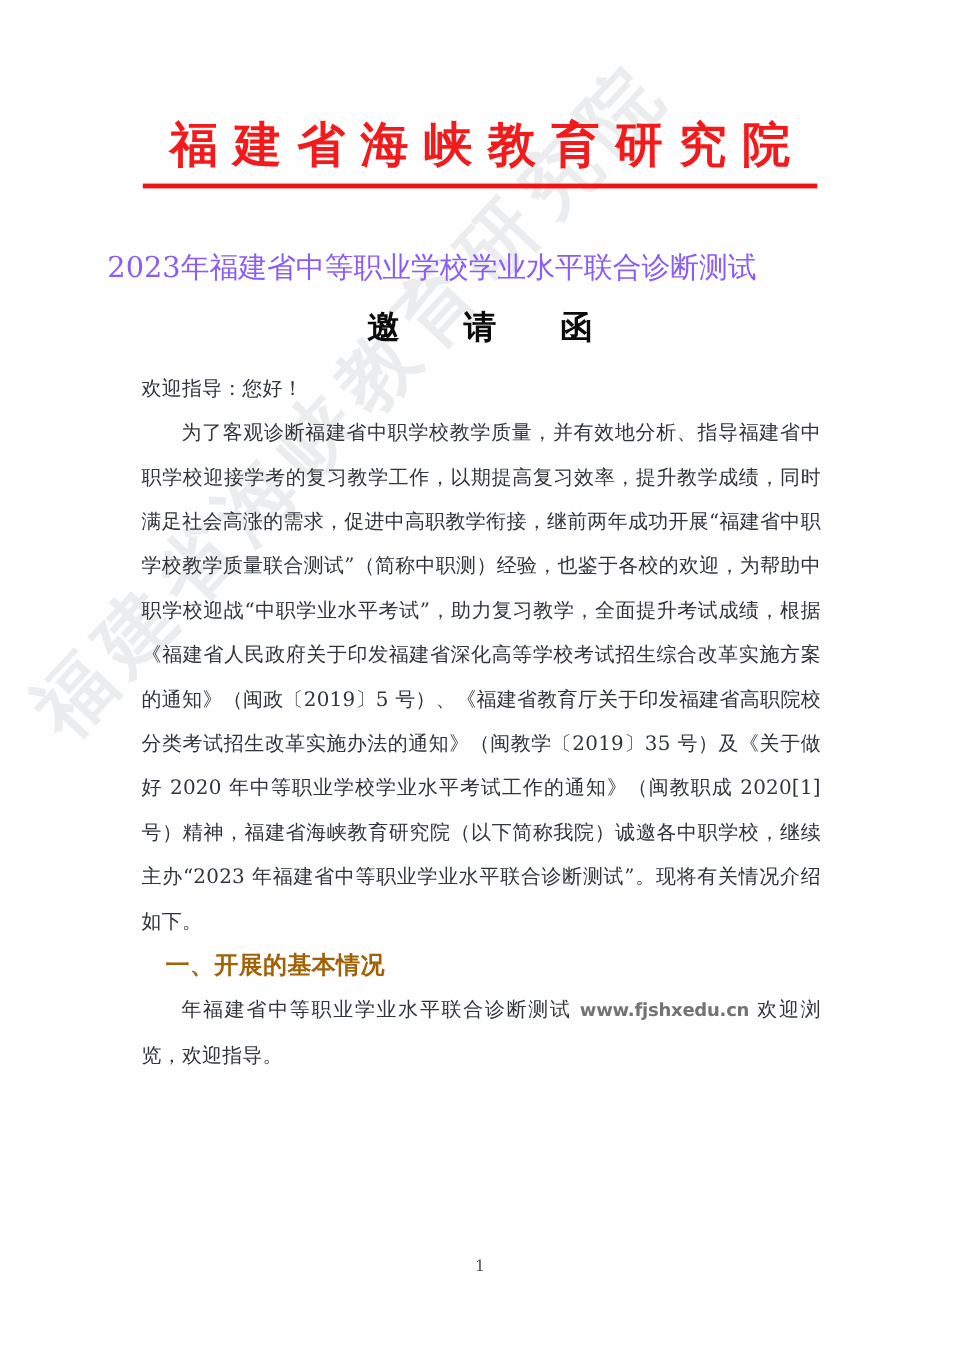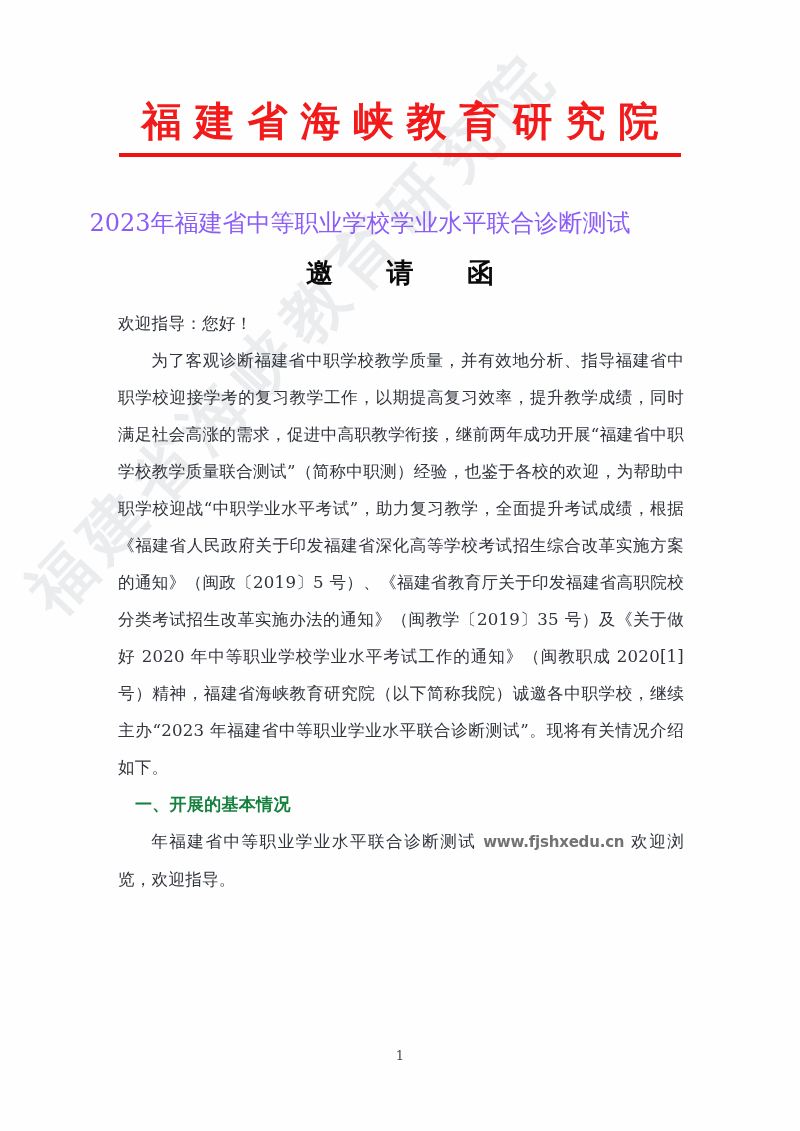--- a/index.html
+++ b/index.html
@@ -114,24 +114,24 @@
     color: #30343c;
     text-align: justify;
     text-justify: inter-ideograph;
     margin: 0;
     letter-spacing: 0.2px;
   }
   .para.indent {
     text-indent: 2em;
   }
   .heading {
-    font-size: 17px;
+    font-size: 20px;
     line-height: 37px;
     font-weight: bold;
-    color: #15803d;
+    color: #a16207;
     margin: 0;
     text-indent: 1em;
     letter-spacing: 0.3px;
   }
   .url {
     font-family: "DejaVu Sans", "Liberation Sans", sans-serif;
     font-weight: bold;
     font-size: 15px;
     color: #737373;
     letter-spacing: -0.2px;

